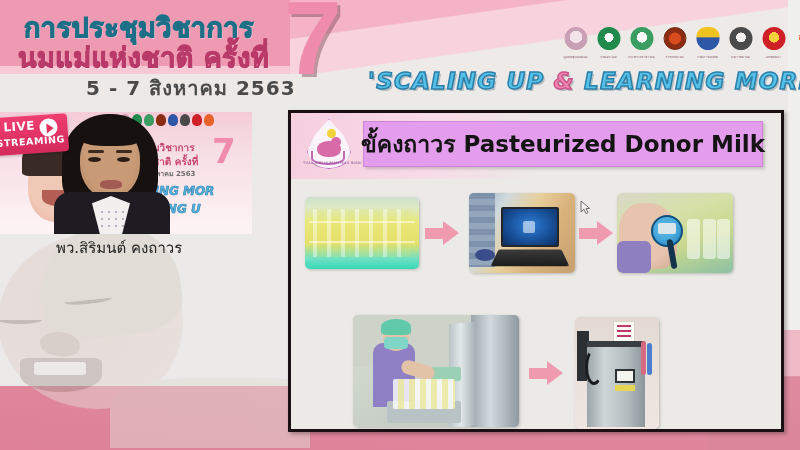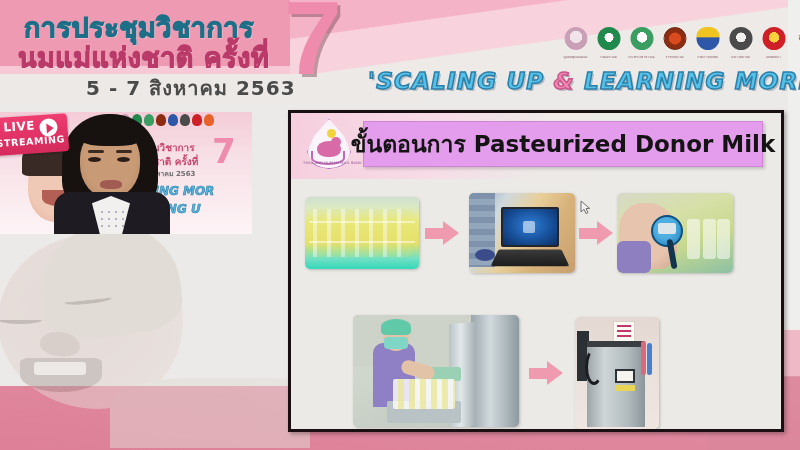--- a/index.html
+++ b/index.html
@@ -477,35 +477,36 @@
       <div id="sp-w-dots"></div>
     </div>
   </div>
 
   <div id="live-badge">
     <div class="lv">LIVE</div>
     <div class="play"></div>
     <div class="st">STREAMING</div>
   </div>
 
+  <div id="speaker-name">พว.สิริมนต์  คงถาวร</div>
 
   <div id="slide">
     <div id="slide-bg-wash"></div>
 
     <div id="slide-logo">
       <div class="drop"></div>
       <div class="dot"></div>
       <div class="baby"></div>
       <div class="babyhead"></div>
       <div class="arm"></div>
       <div class="ring">THAILAND HUMAN MILK BANK</div>
     </div>
 
     <div id="slide-title-bar">
-      <div id="slide-title">ขั้นตอนการ Pasteurized Donor Milk</div>
+      <div id="slide-title">ขั้คงถาวร Pasteurized Donor Milk</div>
     </div>
 
     <div class="photo" id="photo-bottles">
       <div class="rack"></div>
       <div class="shelf" style="top:24px"></div>
       <div class="shelf" style="top:44px"></div>
     </div>
 
     <div class="arrow" id="arrow-1">
       <div class="shaft"></div>

